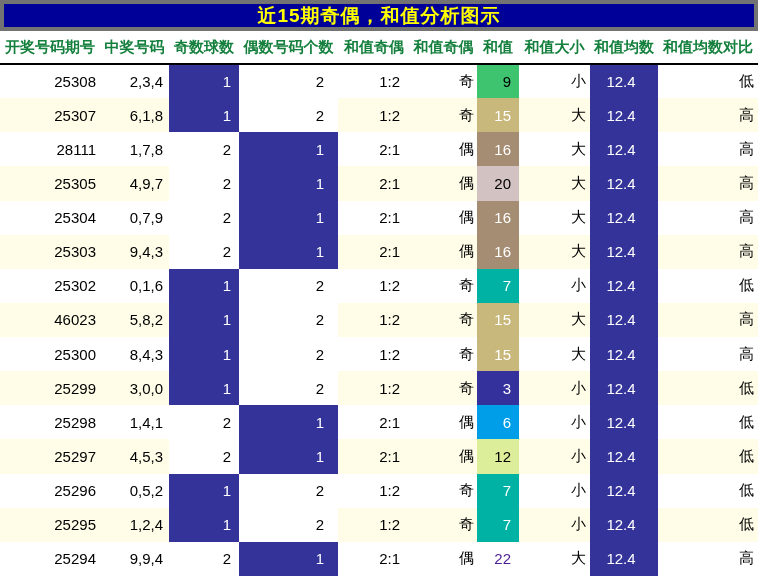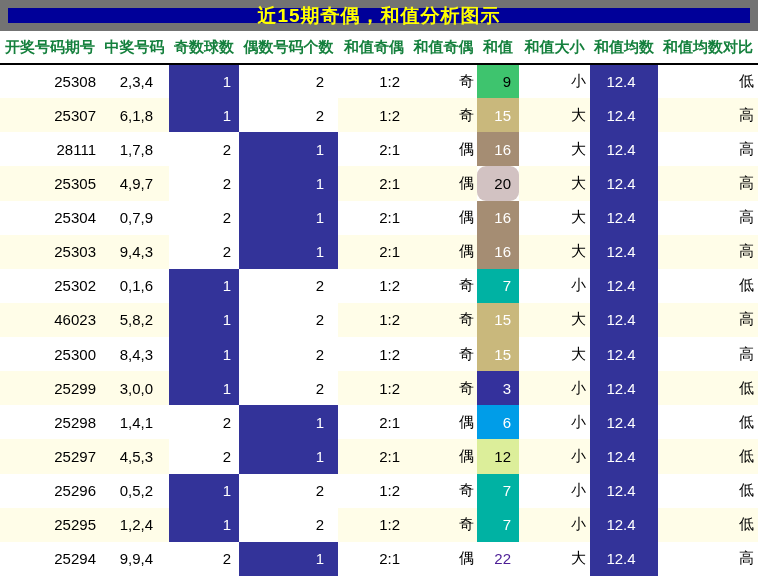--- a/index.html
+++ b/index.html
@@ -3,21 +3,21 @@
 <meta charset="utf-8">
 <style>
   * { margin: 0; padding: 0; box-sizing: border-box; }
   html, body { width: 758px; height: 576px; overflow: hidden; background: #fff; }
   body { font-family: "Liberation Sans", "DejaVu Sans", sans-serif; }
 
   .page { width: 758px; height: 576px; }
 
   .title-bar {
     width: 758px; height: 31px;
-    border: 8px solid #737373;
+    border: 4px solid #737373;
     background: var(--title-bg, #000099);
     color: var(--title-fg, #ffff00);
     display: flex; align-items: center; justify-content: center;
     font-size: 19px; font-weight: bold; letter-spacing: 1px;
   }
 
   table {
     width: 758px;
     table-layout: fixed;
     border-collapse: collapse;
@@ -45,21 +45,21 @@
   col.w-even    { width: 99px; }
   col.w-ratio   { width: 72px; }
   col.w-parity  { width: 67px; }
   col.w-sum     { width: 42px; }
   col.w-size    { width: 71px; }
   col.w-mean    { width: 68px; }
   col.w-compare { width: 100px; }
 
   
   .c-period  { padding-right: 4px; }
-  .c-numbers { padding-right: 16px; }
+  .c-numbers { padding-right: 6px; }
   .c-odd     { padding-right: 8px; }
   .c-even    { padding-right: 14px; }
   .c-ratio   { padding-right: 10px; }
   .c-parity  { padding-right: 3px; }
   .c-sum     { padding-right: 8px; }
   .c-size    { padding-right: 4px; }
   .c-mean    { padding-right: 6px; text-align: center; }
   .c-compare { padding-right: 4px; }
 
   
@@ -138,21 +138,21 @@
           <td class="c-mean hl">12.4</td>
           <td class="c-compare">高</td>
         </tr>
         <tr class="alt">
           <td class="c-period">25305</td>
           <td class="c-numbers">4,9,7</td>
           <td class="c-odd plain">2</td>
           <td class="c-even hl">1</td>
           <td class="c-ratio">2:1</td>
           <td class="c-parity">偶</td>
-          <td class="c-sum" style="background: rgb(210, 194, 194); color: rgb(0, 0, 0); border-radius: 9px;">20</td>
+          <td class="c-sum" style="background: rgb(210, 194, 194); color: rgb(0, 0, 0);">20</td>
           <td class="c-size">大</td>
           <td class="c-mean hl">12.4</td>
           <td class="c-compare">高</td>
         </tr>
         <tr>
           <td class="c-period">25304</td>
           <td class="c-numbers">0,7,9</td>
           <td class="c-odd plain">2</td>
           <td class="c-even hl">1</td>
           <td class="c-ratio">2:1</td>

